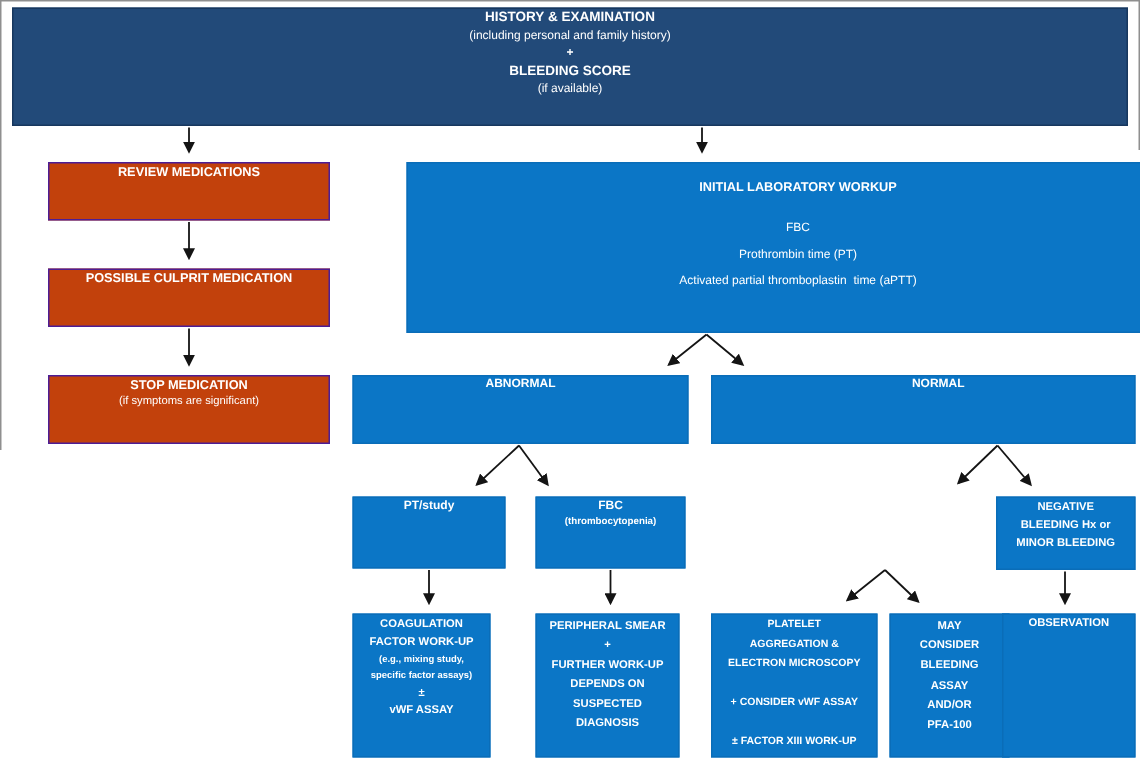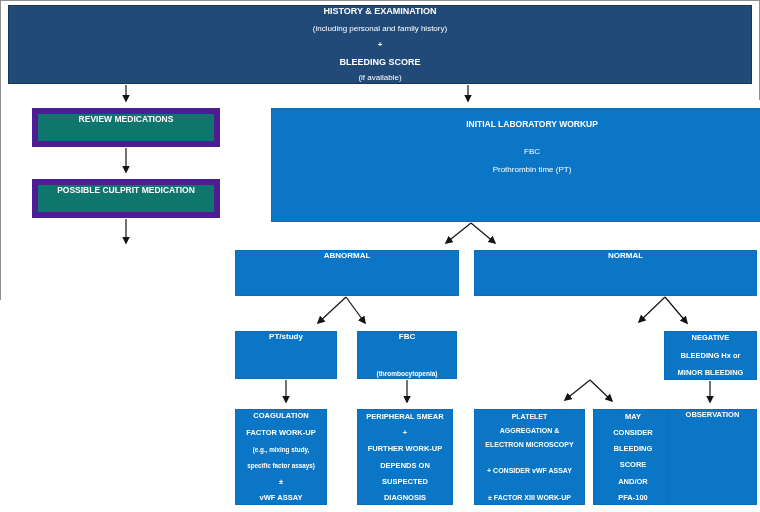--- a/index.html
+++ b/index.html
@@ -3,25 +3,25 @@
 <meta charset="utf-8">
 <style>
   html,body{margin:0;padding:0;background:#fff;}
   .canvas{
     position:relative;width:760px;height:512px;background:#ffffff;
     font-family:"Liberation Sans",sans-serif;overflow:hidden;
   }
   .arrows{position:absolute;left:0;top:0;width:760px;height:512px;pointer-events:none;}
   .box{
     position:absolute;box-sizing:border-box;color:#ffffff;
-    display:flex;flex-direction:column;align-items:center;justify-content:space-between;
+    display:flex;flex-direction:column;align-items:center;justify-content:flex-start;
     text-align:center;line-height:1.2;
   }
   .navy{background:#224A79;border:1px solid #17375E;}
-  .mid{background:#0f766e;border:6px solid #4c1d95;}
+  .mid{background:#c2410c;border:1px solid #4c1d95;}
   .bright{background:#0B76C6;border:1px solid #0A6DB8;}
   .b{font-weight:bold;}
   .pre{white-space:pre;}
   .f9{font-size:9px;}
   .f85{font-size:8.5px;}
   .f8{font-size:8px;}
   .f75{font-size:7.5px;}
   .f7{font-size:7px;}
   .f65{font-size:6.5px;}
   .f63{font-size:6.3px;}
@@ -75,25 +75,30 @@
   </div>
 
   <div class="box mid" style="left:32px;top:108px;width:188px;height:39px;">
     <div class="b f85">REVIEW MEDICATIONS</div>
   </div>
 
   <div class="box mid" style="left:32px;top:179px;width:188px;height:39px;">
     <div class="b f85">POSSIBLE CULPRIT MEDICATION</div>
   </div>
 
+  <div class="box mid" style="left:32px;top:250px;width:188px;height:46px;">
+    <div class="b f85">STOP MEDICATION</div>
+    <div class="f75 mt1">(if symptoms are significant)</div>
+  </div>
 
   <div class="box bright topalign" style="left:235px;top:108px;width:522px;height:114px;">
     <div class="b f85">INITIAL LABORATORY WORKUP</div>
     <div class="f8 lh17 mt14">FBC</div>
     <div class="f8 lh17">Prothrombin time (PT)</div>
+    <div class="f8 lh17 pre">Activated partial thromboplastin  time (aPTT)</div>
   </div>
 
   <div class="box bright" style="left:235px;top:250px;width:224px;height:46px;">
     <div class="b f8">ABNORMAL</div>
   </div>
 
   <div class="box bright" style="left:474px;top:250px;width:283px;height:46px;padding-left:20px;">
     <div class="b f8">NORMAL</div>
   </div>
 
@@ -136,21 +141,21 @@
     <div class="b f7 lh13">AGGREGATION &amp;</div>
     <div class="b f7 lh13">ELECTRON MICROSCOPY</div>
     <div class="b f7 lh13 mt13">+ CONSIDER vWF ASSAY</div>
     <div class="b f7 lh13 mt13">± FACTOR XIII WORK-UP</div>
   </div>
 
   <div class="box bright" style="left:593px;top:409px;width:80px;height:96px;">
     <div class="b f75 lh132">MAY</div>
     <div class="b f75 lh132">CONSIDER</div>
     <div class="b f75 lh132">BLEEDING</div>
-    <div class="b f75 lh132">SCORE</div>
+    <div class="b f75 lh132">ASSAY</div>
     <div class="b f75 lh132">AND/OR</div>
     <div class="b f75 lh132">PFA-100</div>
   </div>
 
   <div class="box bright" style="left:668px;top:409px;width:89px;height:96px;">
     <div class="b f75">OBSERVATION</div>
   </div>
 
 </div>
 

